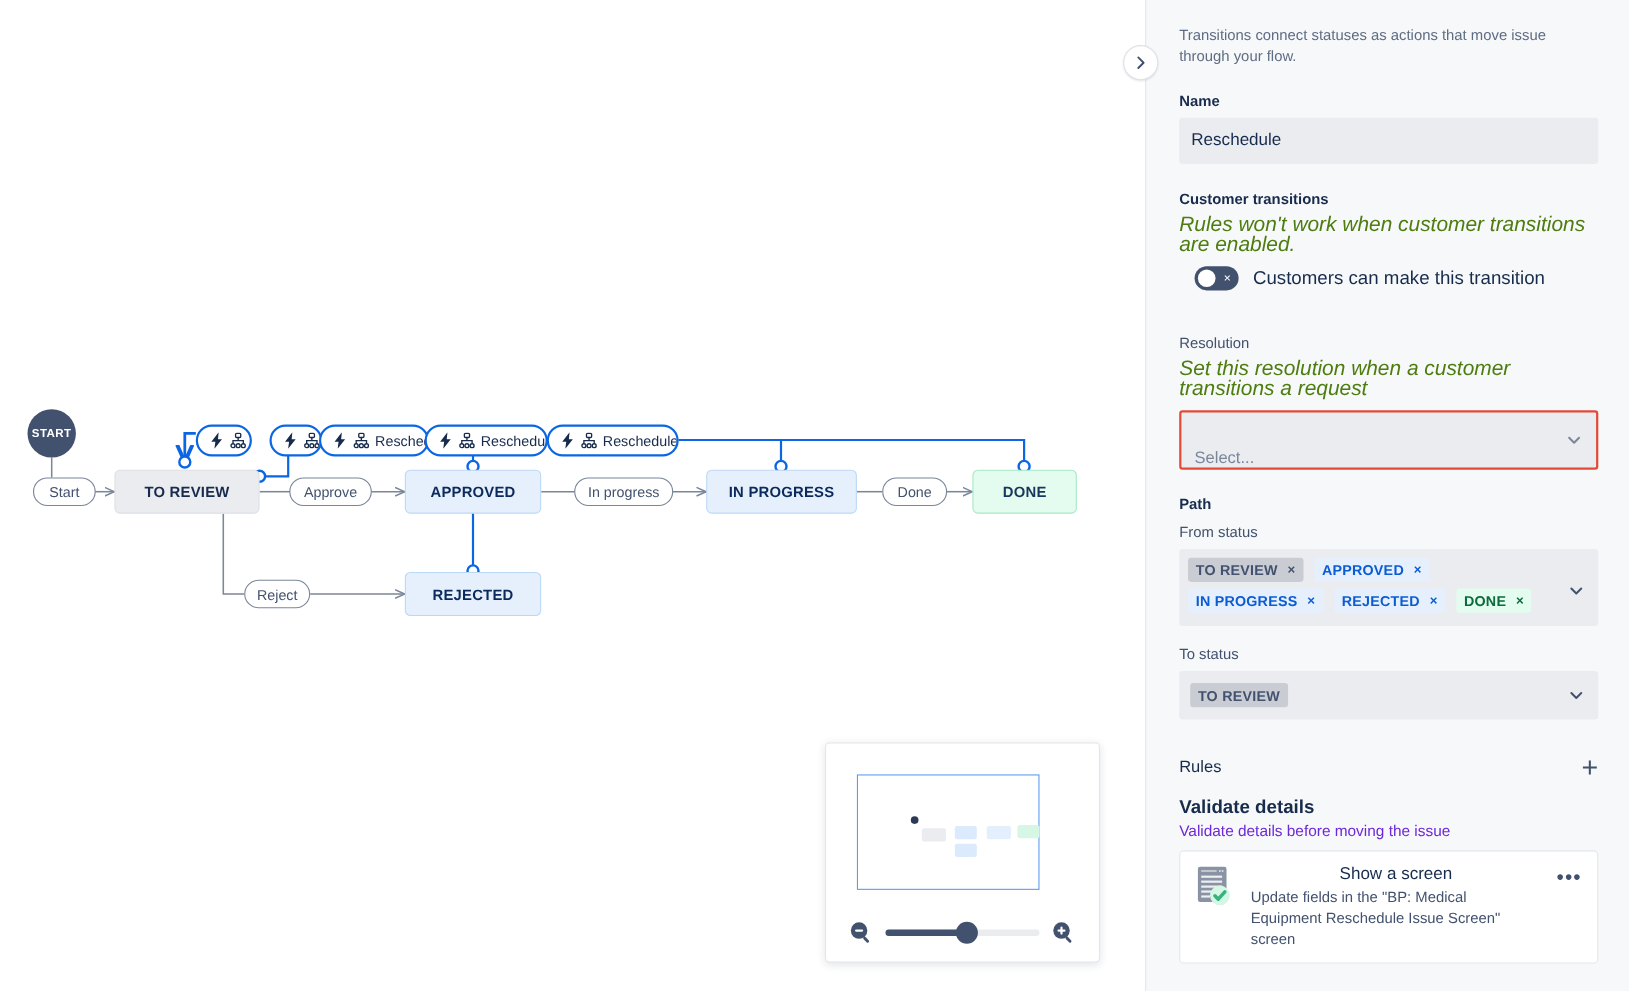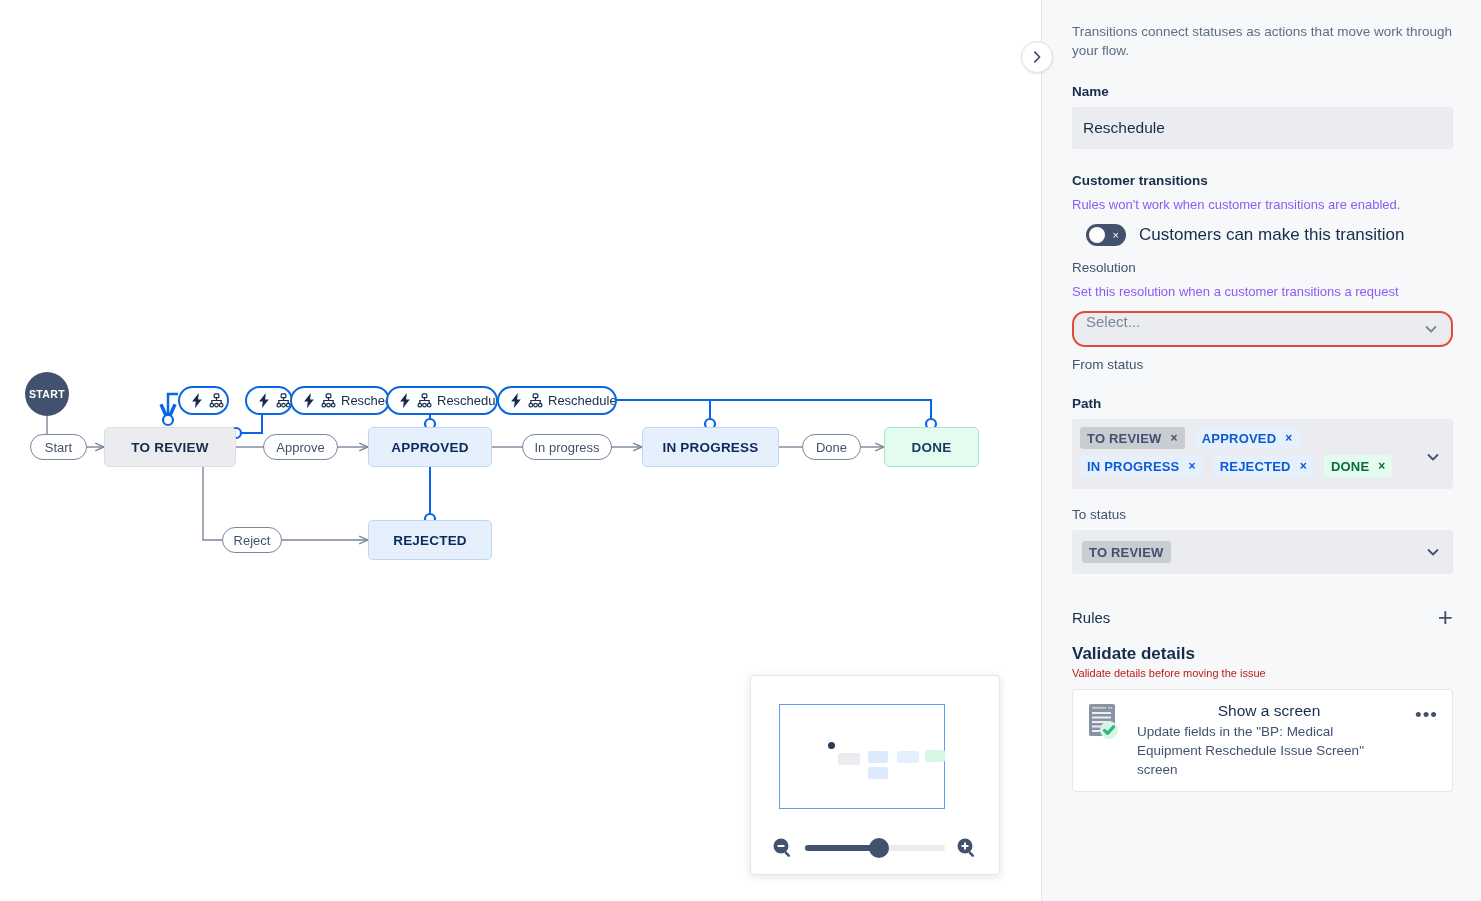--- a/index.html
+++ b/index.html
@@ -99,40 +99,40 @@
     box-shadow:0 1px 2px rgba(9,30,66,.10); z-index:5; cursor:pointer;
   }
 
   h1#panel-title {
     margin:0 0 6px 0; font-size:25px; font-weight:bold; color:#172b4d; letter-spacing:-.2px;
   }
   .panel-sub { font-size:13.5px; color:#5e6c84; line-height:19px; margin:0 0 24px 0; max-width:390px; }
 
   .field-label { font-size:13.5px; font-weight:bold; color:#172b4d; margin-bottom:8px; }
   .field-label.thin { font-weight:normal; color:#42526e; }
-  .field-help { font-size:13px; color:#8b5cf6; margin-bottom:10px; line-height:18px; }
+  .field-help { font-size:19px; color:#4d7c0f; margin-bottom:10px; line-height:18px;font-style:italic; }
 
   .text-field {
     height:42px; background:#ebecf0; border:1px solid #ebecf0; border-radius:3px;
     display:flex; align-items:center; padding:0 10px;
     font-size:15.5px; color:#172b4d;
   }
 
   .toggle-row { display:flex; align-items:center; gap:13px; margin:2px 0 0 14px; }
   .toggle {
     position:relative; width:40px; height:22px; border-radius:11px; background:#42526e;
     display:flex; align-items:center; cursor:pointer;
   }
   .toggle .knob { position:absolute; left:3px; width:16px; height:16px; border-radius:50%; background:#ffffff; }
   .toggle .x { position:absolute; right:7px; color:#ffffff; font-size:11px; line-height:1; }
   .toggle-label { font-size:17px; color:#172b4d; }
 
   .select-field {
-    position:relative; height:36px; background:#ebecf0; border-radius:13px;
-    display:flex; align-items:flex-start; padding:0 34px 0 12px;
+    position:relative; height:54px; background:#ebecf0; border-radius:3px;
+    display:flex; align-items:flex-end; padding:0 34px 0 12px;
     font-size:15px; color:#7a869a;
   }
   .select-field.error { border:2px solid #e34935; background:#ebecf0; }
   .chev {
     position:absolute; right:12px; top:50%; transform:translateY(-50%);
   }
 
   .chips-box {
     background:#ebecf0; border-radius:3px; padding:8px 34px 8px 8px; position:relative;
     min-height:70px;
@@ -154,21 +154,21 @@
   }
 
   .rules-head {
     display:flex; align-items:center; justify-content:space-between;
     margin-top:30px;
   }
   .rules-title { font-size:15px; color:#172b4d; font-weight:normal; }
   .plus-btn { font-size:26px; color:#42526e; line-height:1; cursor:pointer; font-weight:300;}
 
   .rule-group-title { font-size:17px; font-weight:bold; color:#172b4d; margin:14px 0 3px 0; }
-  .rule-group-sub   { font-size:11px; color:#b91c1c; margin-bottom:10px; }
+  .rule-group-sub   { font-size:14px; color:#6d28d9; margin-bottom:10px; }
 
   .rule-card {
     background:#ffffff; border:1px solid #e4e6ea; border-radius:4px;
     padding:12px 14px; display:flex; align-items:flex-start; gap:14px; position:relative;
   }
   .rule-ico { flex:0 0 auto; width:36px; height:40px; position:relative; }
   .rule-body { flex:1 1 auto; min-width:0; }
   .rule-name { font-size:15.5px; color:#172b4d; margin-bottom:2px;text-align:center; }
   .rule-desc { font-size:13.5px; color:#42526e; line-height:19px; }
   .rule-more { flex:0 0 auto; font-size:19px; color:#42526e; letter-spacing:1px; cursor:pointer; padding-top:2px;}
@@ -343,46 +343,46 @@
   </div>
 
   <div id="collapse-btn">
     <svg width="14" height="14" viewBox="0 0 16 16">
       <path d="M5.5 2.5L11 8l-5.5 5.5" fill="none" stroke="#42526e" stroke-width="2" stroke-linecap="round" stroke-linejoin="round"></path>
     </svg>
   </div>
 
   <div id="panel">
 
-    <p class="panel-sub">Transitions connect statuses as actions that move work through your flow.</p>
+    <p class="panel-sub">Transitions connect statuses as actions that move issue through your flow.</p>
 
     <div class="field-label">Name</div>
     <div class="text-field">Reschedule</div>
 
     <div class="field-label" style="margin-top:24px;">Customer transitions</div>
     <div class="field-help">Rules won't work when customer transitions are enabled.</div>
     <div class="toggle-row">
       <div class="toggle">
         <span class="knob"></span>
         <span class="x">×</span>
       </div>
       <span class="toggle-label">Customers can make this transition</span>
     </div>
 
-    <div class="field-label thin" style="margin-top:14px;">Resolution</div>
+    <div class="field-label thin" style="margin-top:40px;">Resolution</div>
     <div class="field-help">Set this resolution when a customer transitions a request</div>
     <div class="select-field error">
       <span>Select...</span>
       <svg class="chev" width="16" height="16" viewBox="0 0 16 16">
         <path d="M3.5 6L8 10.5 12.5 6" fill="none" stroke="#7a869a" stroke-width="1.8" stroke-linecap="round" stroke-linejoin="round"></path>
       </svg>
     </div>
 
+    <div class="field-label" style="margin-top:24px;">Path</div>
     <div class="field-label thin" style="margin-top:10px;">From status</div>
-    <div class="field-label" style="margin-top:24px;">Path</div>
 
     <div class="chips-box">
       <div class="chips-wrap">
         <span class="chip chip-gray">
           <span>TO REVIEW</span>
           <span class="cx">×</span>
         </span>
         <span class="chip chip-blue">
           <span>APPROVED</span>
           <span class="cx">×</span>

